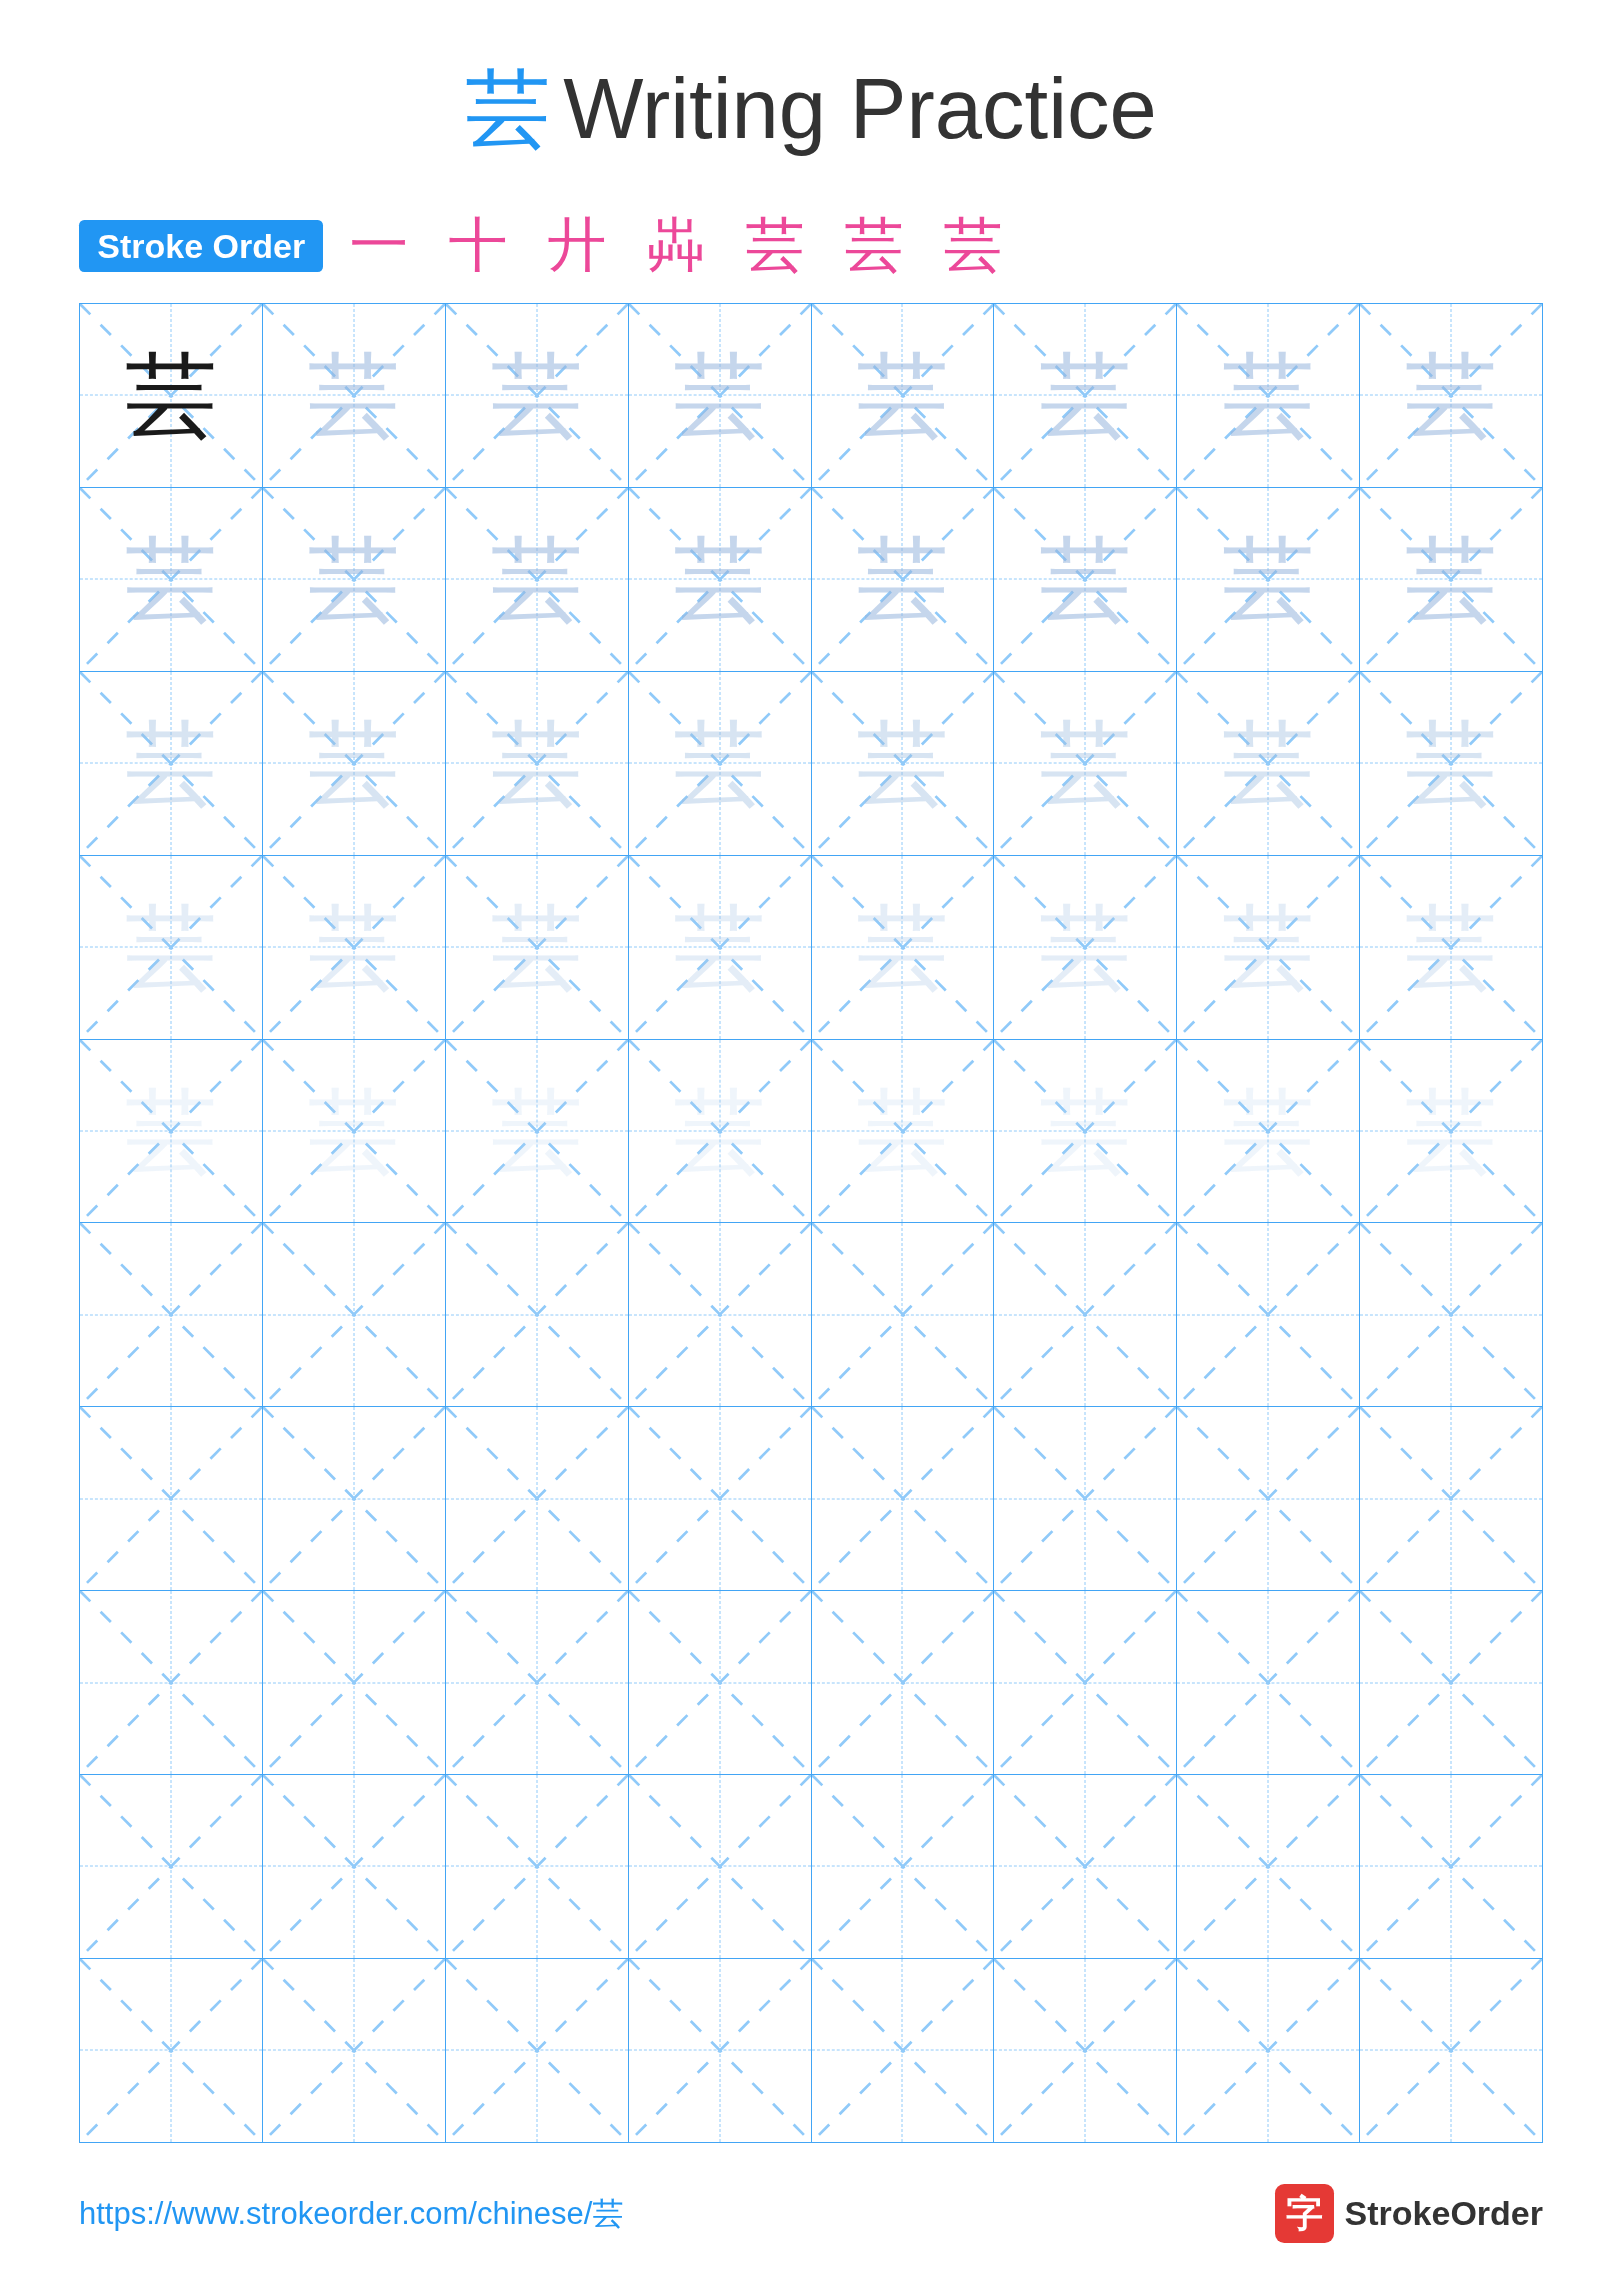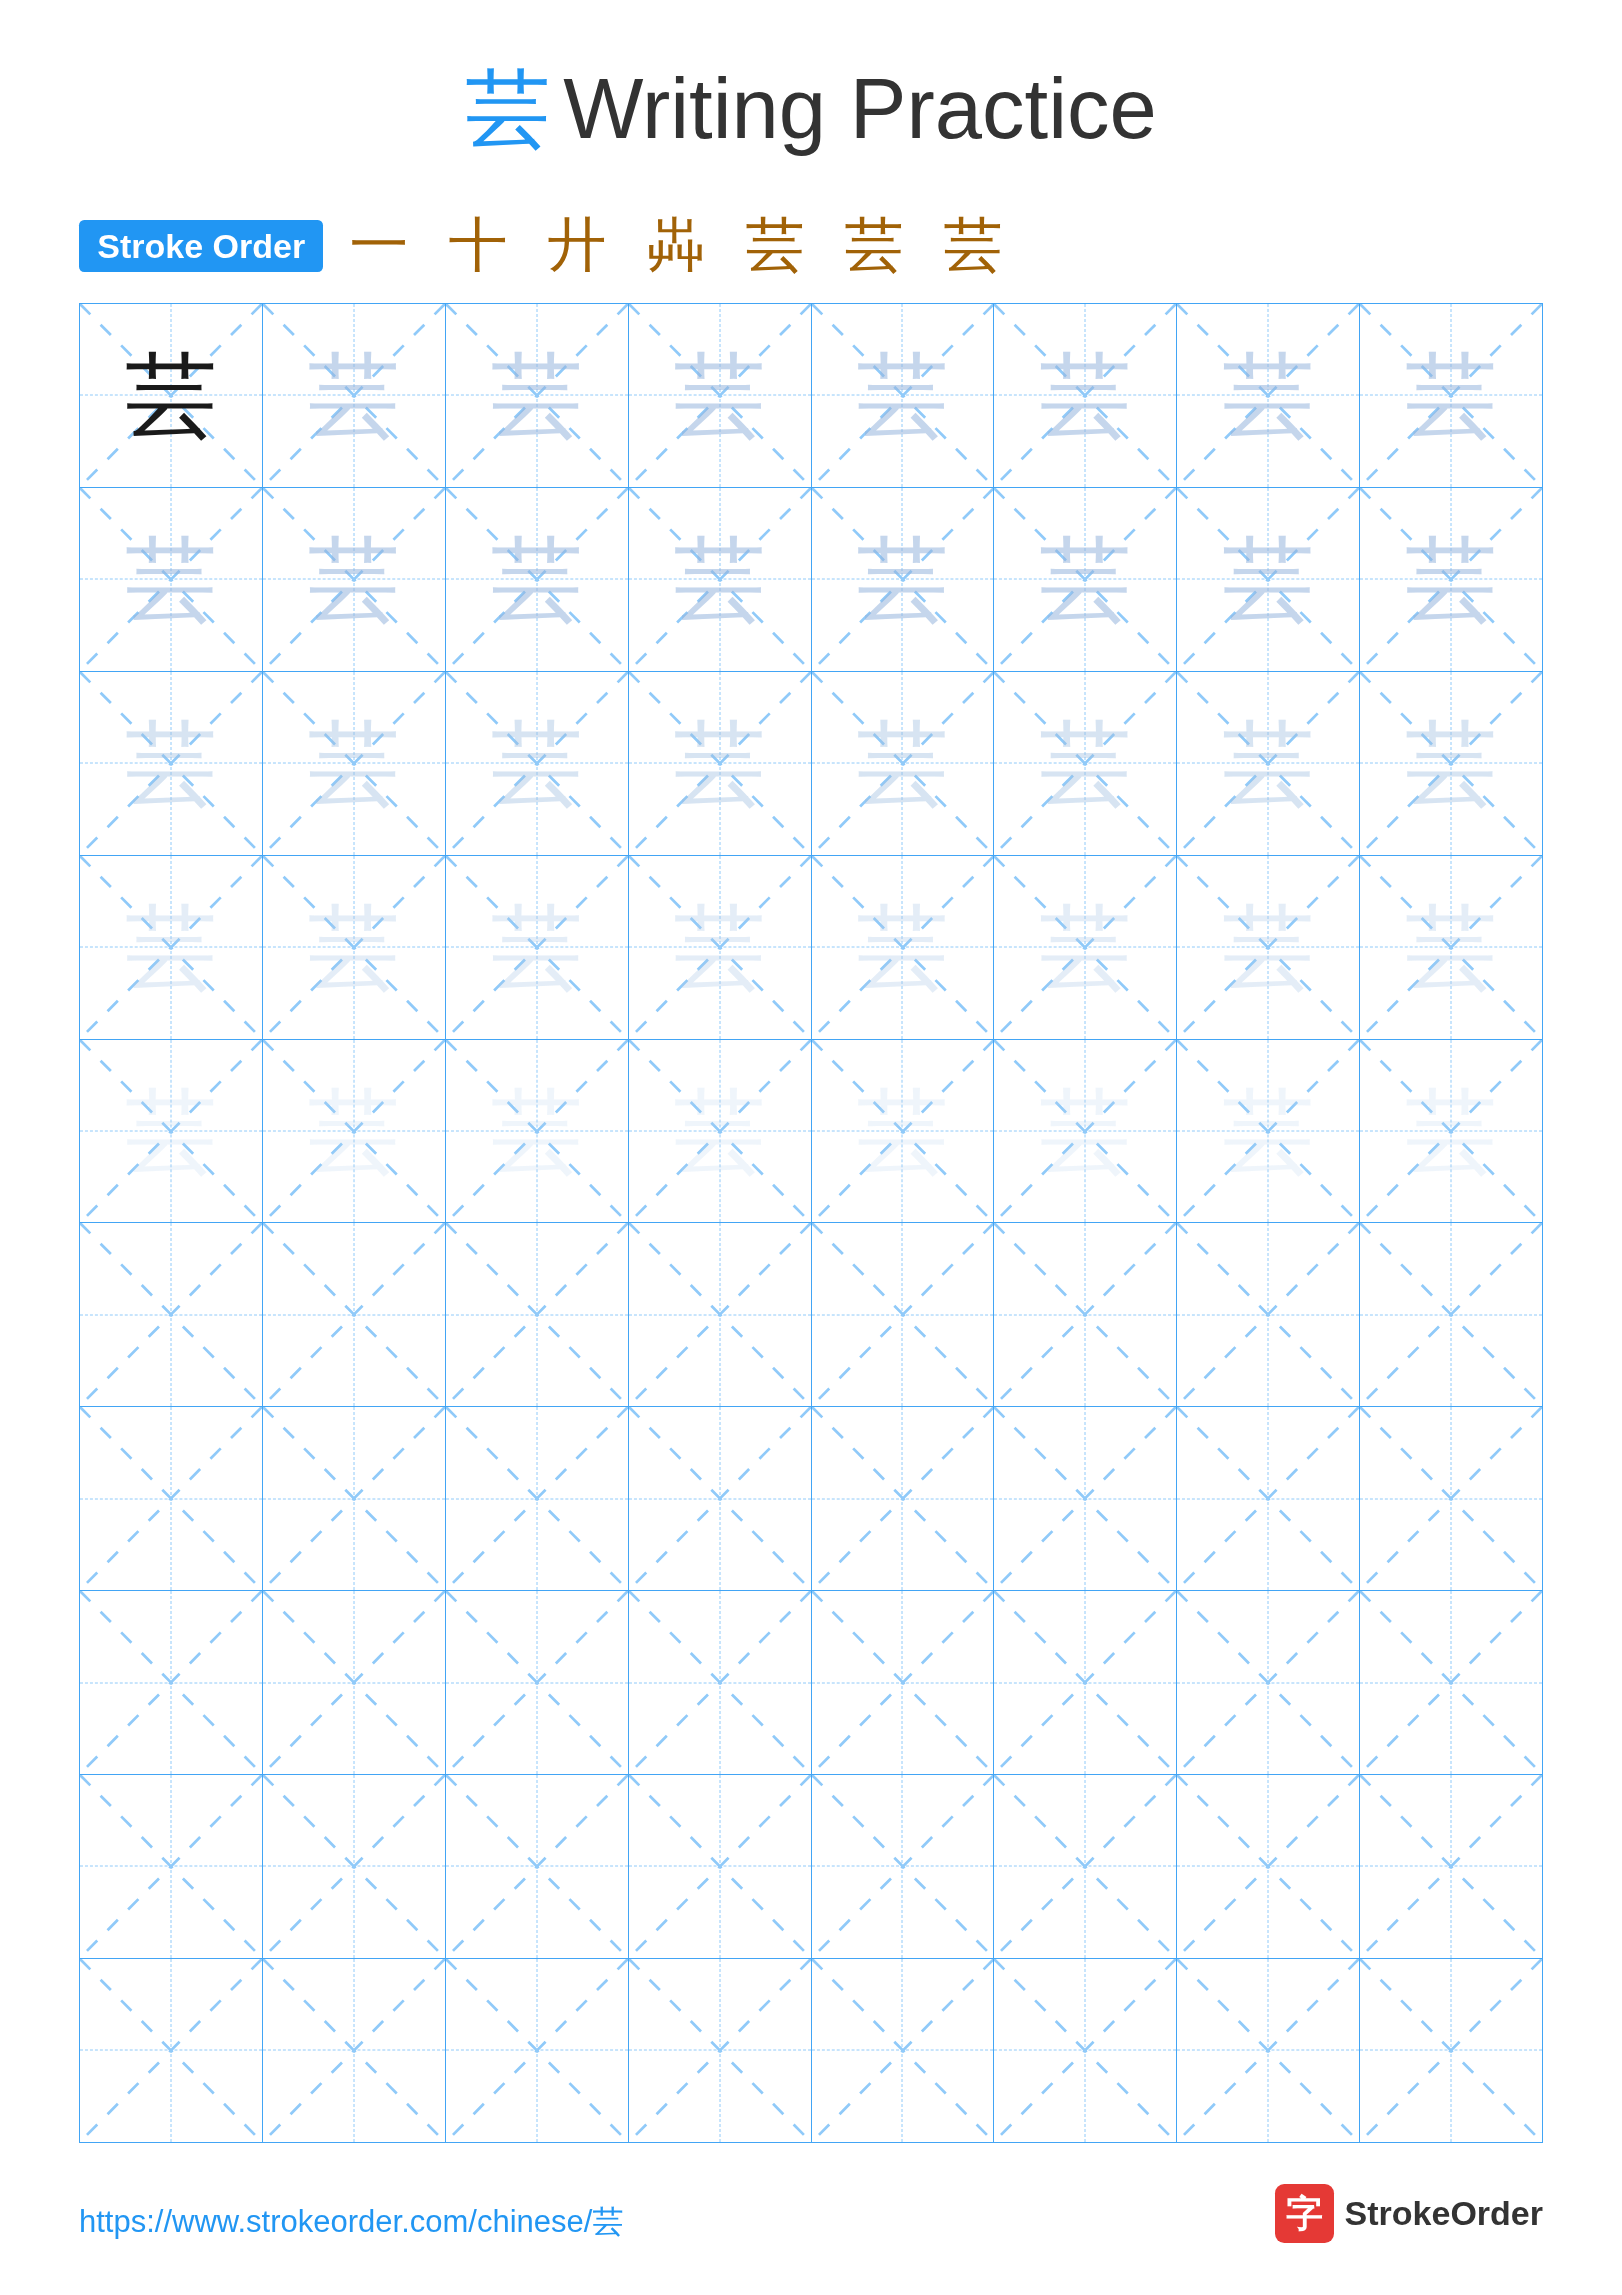--- a/index.html
+++ b/index.html
@@ -38,21 +38,21 @@
       color: #fff;
       font-size: 34px;
       font-weight: bold;
       padding: 6.5px 18.3px;
       border-radius: 5.2px;
       margin-right: 26px;
       white-space: nowrap;
     }
     .stroke-order-chars {
       font-size: 59px;
-      color: #a16207;
+      color: #ec4899;
       letter-spacing: 11.8px;
     }
 
     .practice-grid {
       width: 100%;
       border: 1.6px solid #42A5F5;
       border-collapse: collapse;
     }
 
     .practice-grid .grid-row {
@@ -133,21 +133,21 @@
     }
     .diag-lines line {
       stroke: #90CAF9;
       stroke-width: 1.5;
       stroke-dasharray: 8,8;
     }
 
     .footer {
       width: 100%;
       display: flex;
-      align-items: flex-end;
+      align-items: center;
       justify-content: space-between;
       margin-top: auto;
       padding-top: 39px;
     }
     .footer-url {
       font-size: 31px;
       color: #2196F3;
       text-decoration: none;
     }
     .footer-logo {

